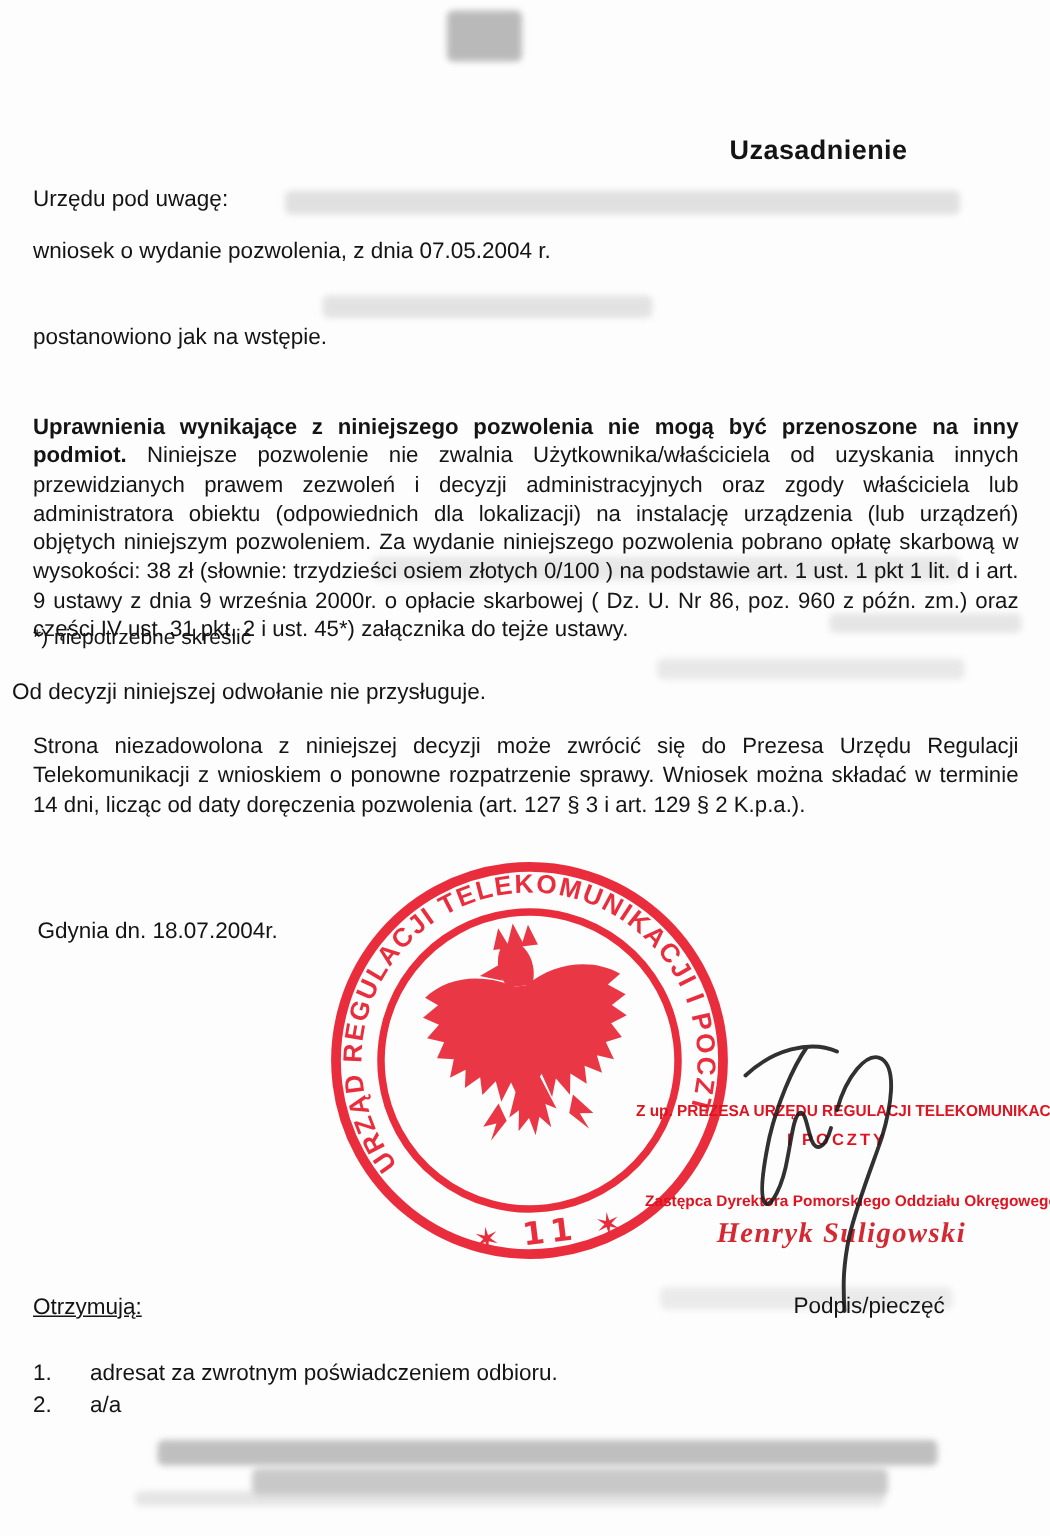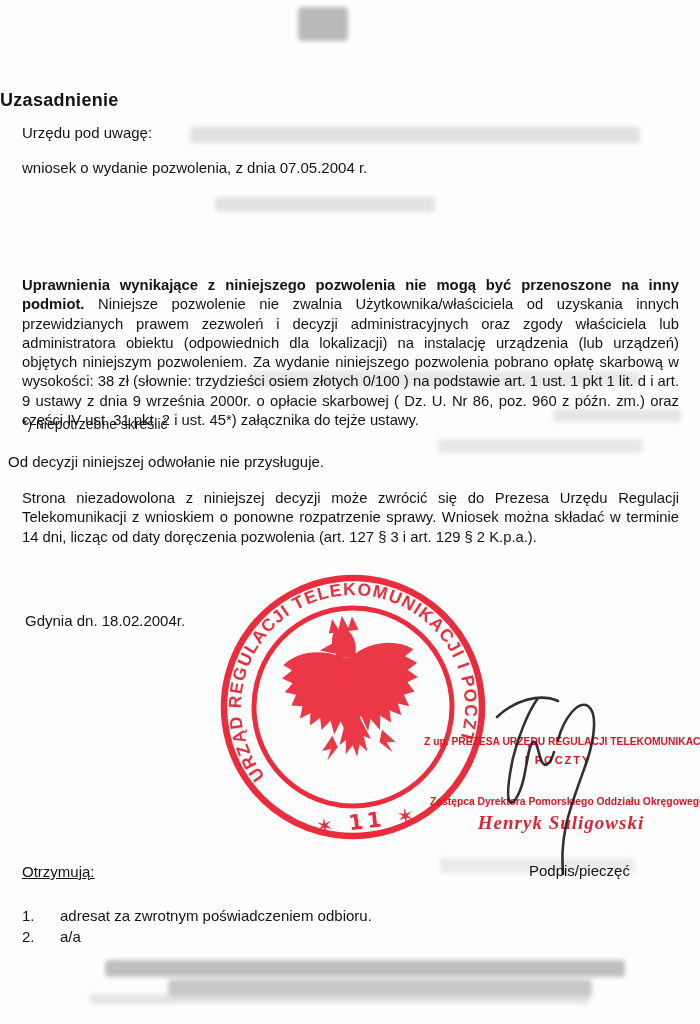--- a/index.html
+++ b/index.html
@@ -3,21 +3,21 @@
 <meta charset="utf-8">
 <style>
   html,body{margin:0;padding:0;background:#888;}
   .doc{
     position:relative; width:700px; height:1024px; margin:0 auto;
     background:#fdfdfd; overflow:hidden;
     font-family:"Liberation Sans", sans-serif; color:#141414;
   }
   .abs{position:absolute;}
   .artifact{position:absolute; background:#c9c9c9; filter:blur(2.2px); border-radius:4px;}
-  .title{left:0; top:90px; width:605px; text-align:left; font-size:18px; font-weight:bold; letter-spacing:.3px;}
+  .title{left:0; top:90px; width:605px; text-align:right; font-size:18px; font-weight:bold; letter-spacing:.3px;}
   .line{font-size:15px;}
   .para{font-size:14.8px; line-height:19.3px; text-align:justify; width:657px; left:22px;}
   .bold-lead{font-weight:bold;}
   .footnote{font-size:14px;}
   .place-date{font-size:15px;}
   .auth{
     left:424px; top:735px; width:268px; text-align:center;
     color:#de1420; font-weight:bold; line-height:13px;
   }
   .auth .l1{font-size:10.6px; transform:scaleX(.97); transform-origin:left; white-space:nowrap;}
@@ -49,30 +49,31 @@
   <div class="artifact" style="left:553px; top:409px; width:128px; height:13px; opacity:.45;"></div>
   <div class="artifact" style="left:438px; top:439px; width:205px; height:14px; opacity:.4;"></div>
   <div class="artifact" style="left:440px; top:858px; width:195px; height:15px; opacity:.35;"></div>
   <div class="artifact" style="left:105px; top:960px; width:520px; height:17px; background:#ababab; opacity:.75;"></div>
   <div class="artifact" style="left:168px; top:979px; width:424px; height:18px; background:#b3b3b3; opacity:.7;"></div>
   <div class="artifact" style="left:90px; top:994px; width:500px; height:10px; opacity:.45;"></div>
 
   <div class="abs title">Uzasadnienie</div>
   <div class="abs line" style="left:22px; top:124px;">Urzędu pod uwagę:</div>
   <div class="abs line" style="left:22px; top:159px;">wniosek o wydanie pozwolenia, z dnia 07.05.2004 r.</div>
+  <div class="abs line" style="left:22px; top:216px;">postanowiono jak na wstępie.</div>
 
   <div class="abs para" style="top:276px;">
     <span class="bold-lead">Uprawnienia wynikające z niniejszego pozwolenia nie mogą być przenoszone na inny podmiot.</span><span> Niniejsze pozwolenie nie zwalnia Użytkownika/właściciela od uzyskania innych przewidzianych prawem zezwoleń i decyzji administracyjnych oraz zgody właściciela lub administratora obiektu (odpowiednich dla lokalizacji) na instalację urządzenia (lub urządzeń) objętych niniejszym pozwoleniem. Za wydanie niniejszego pozwolenia pobrano opłatę skarbową w wysokości: 38 zł (słownie: trzydzieści osiem złotych 0/100 ) na podstawie art. 1 ust. 1 pkt 1 lit. d i art. 9 ustawy z dnia 9 września 2000r. o opłacie skarbowej ( Dz. U. Nr 86, poz. 960 z późn. zm.) oraz części IV ust. 31 pkt. 2 i ust. 45*)  załącznika do tejże ustawy.</span>
   </div>
 
   <div class="abs footnote" style="left:22px; top:416px;">*) niepotrzebne skreślić</div>
   <div class="abs line" style="left:8px; top:453px;">Od decyzji niniejszej odwołanie nie przysługuje.</div>
   <div class="abs para" style="top:489px;">Strona niezadowolona z niniejszej decyzji może zwrócić się do Prezesa Urzędu Regulacji Telekomunikacji z wnioskiem o ponowne rozpatrzenie sprawy. Wniosek można składać w terminie 14 dni, licząc od daty doręczenia pozwolenia (art. 127 § 3 i art. 129 § 2 K.p.a.).</div>
 
-  <div class="abs place-date" style="left:25px; top:612px;">Gdynia dn. 18.02.2004r.</div>
+  <div class="abs place-date" style="left:25px; top:612px;">Gdynia dn. 18.07.2004r.</div>
 
   <svg class="abs" style="left:203px; top:557px;" width="300" height="300" viewBox="-150 -150 300 300">
     <g transform="rotate(-7)" fill="none" stroke="#e81c2c" opacity="0.92">
       <circle cx="0" cy="0" r="129" stroke-width="6.5"></circle>
       <circle cx="0" cy="0" r="99" stroke-width="5"></circle>
       <path id="ringPath" d="M -98.9 52.6 A 112 112 0 1 1 98.9 52.6" stroke="none"></path>
       <text font-size="17.5" font-weight="bold" letter-spacing="1.2" fill="#e81c2c" stroke="none" text-anchor="middle">
         <textPath href="#ringPath" startOffset="50%">URZĄD REGULACJI TELEKOMUNIKACJI I POCZTY</textPath>
       </text>
       <text x="0" y="122" font-size="21" font-weight="bold" letter-spacing="4" fill="#e81c2c" stroke="none" text-anchor="middle" style="font-family:'DejaVu Sans',sans-serif;">✶ 11 ✶</text>

